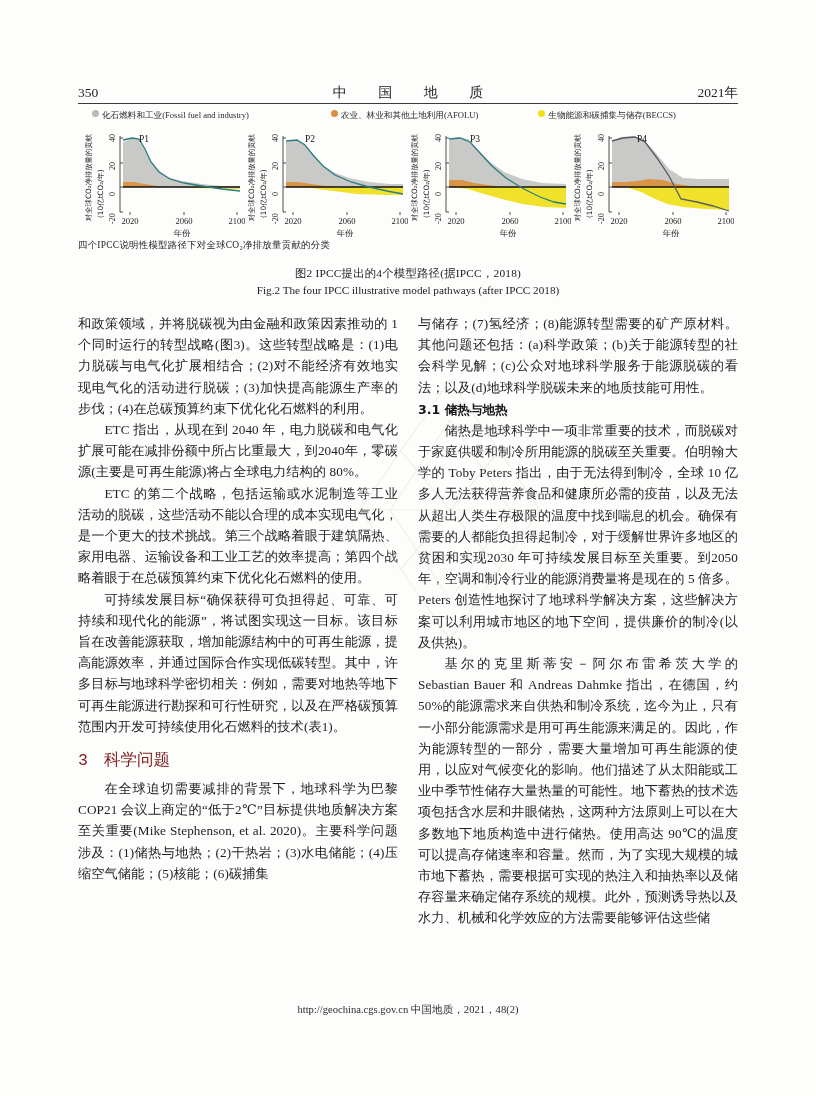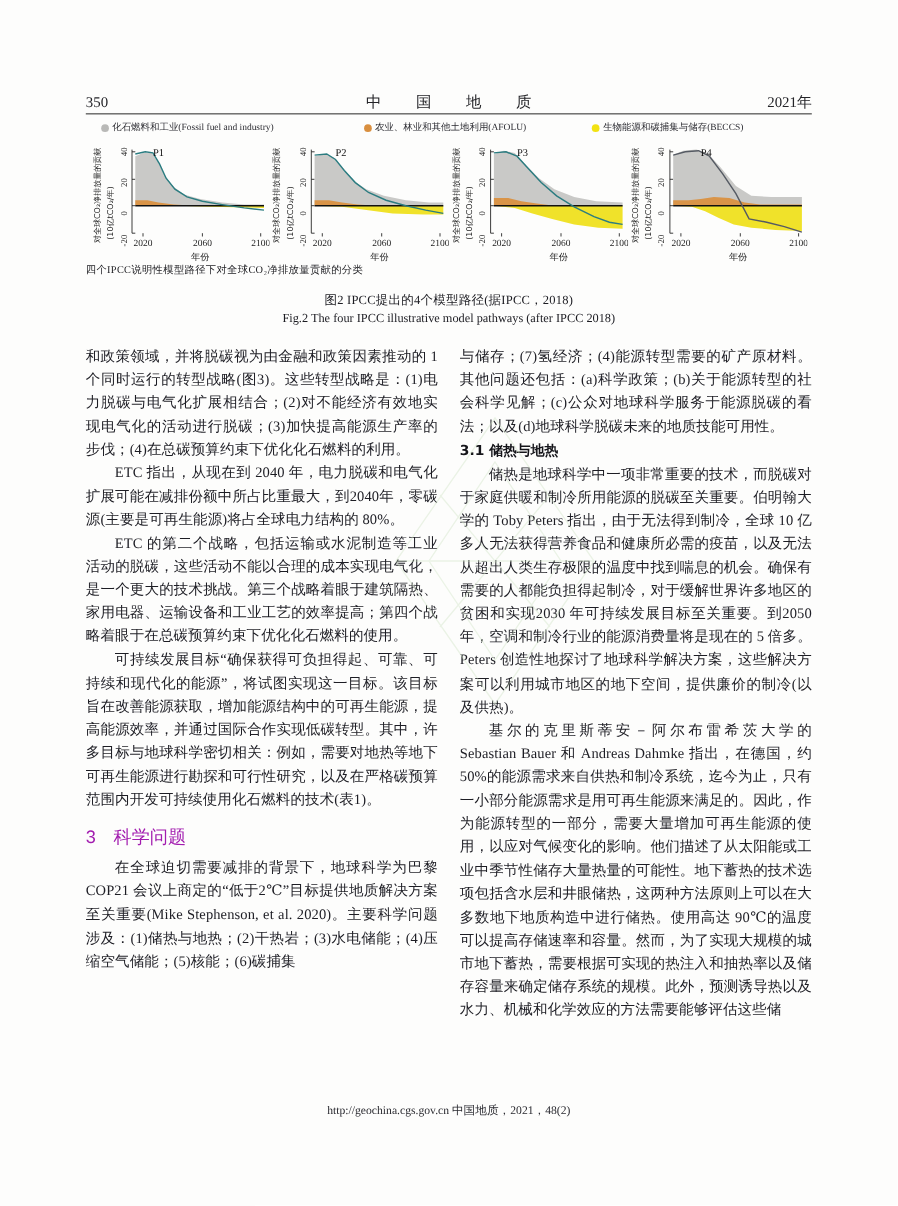--- a/index.html
+++ b/index.html
@@ -56,21 +56,20 @@
   }
   .legend-row {
     display: flex;
     align-items: center;
     font-size: 8.6px;
     color: #2a2a30;
     padding: 2px 0 3px 0;
   }
   .legend-item {
     display: flex;
-    align-items: center;
     white-space: nowrap;
   }
   .legend-item.i0 { margin-left: 14px; }
   .legend-item.i1 { margin-left: 82px; }
   .legend-item.i2 { margin-left: 60px; }
   .legend-dot {
     width: 7px; height: 7px;
     border-radius: 50%;
     margin-right: 3px;
     display: inline-block;
@@ -128,22 +127,22 @@
     text-align: justify;
     text-justify: inter-ideograph;
     color: #1d1d24;
     letter-spacing: 0.1px;
   }
   .col p.indent { text-indent: 2em; }
   .h2 {
     font-size: 16.5px;
     line-height: 30px;
     margin: 9px 0 2px 0;
-    font-family: Liberation Sans, sans-serif;
-    color: #a21caf;
+    font-family: Liberation Mono, monospace;
+    color: #7f1d1d;
   }
   .h2 .num { margin-right: 16px; }
   .h3 {
     font-size: 12.6px;
     line-height: 20px;
     margin: 2px 0 0 0;
     font-weight: bold;
     font-family: "DejaVu Sans", "Liberation Sans", sans-serif;
     color: #15151a;
   }
@@ -351,21 +350,21 @@
       <p class="indent">ETC 指出，从现在到 2040 年，电力脱碳和电气化扩展可能在减排份额中所占比重最大，到2040年，零碳源(主要是可再生能源)将占全球电力结构的 80%。</p>
       <p class="indent">ETC 的第二个战略，包括运输或水泥制造等工业活动的脱碳，这些活动不能以合理的成本实现电气化，是一个更大的技术挑战。第三个战略着眼于建筑隔热、家用电器、运输设备和工业工艺的效率提高；第四个战略着眼于在总碳预算约束下优化化石燃料的使用。</p>
       <p class="indent">可持续发展目标“确保获得可负担得起、可靠、可持续和现代化的能源”，将试图实现这一目标。该目标旨在改善能源获取，增加能源结构中的可再生能源，提高能源效率，并通过国际合作实现低碳转型。其中，许多目标与地球科学密切相关：例如，需要对地热等地下可再生能源进行勘探和可行性研究，以及在严格碳预算范围内开发可持续使用化石燃料的技术(表1)。</p>
       <div class="h2">
         <span class="num">3</span><span>科学问题</span>
       </div>
       <p class="indent">在全球迫切需要减排的背景下，地球科学为巴黎COP21 会议上商定的“低于2℃”目标提供地质解决方案至关重要(Mike Stephenson, et al. 2020)。主要科学问题涉及：(1)储热与地热；(2)干热岩；(3)水电储能；(4)压缩空气储能；(5)核能；(6)碳捕集</p>
     </div>
 
     <div class="col">
-      <p>与储存；(7)氢经济；(4)能源转型需要的矿产原材料。其他问题还包括：(a)科学政策；(b)关于能源转型的社会科学见解；(c)公众对地球科学服务于能源脱碳的看法；以及(d)地球科学脱碳未来的地质技能可用性。</p>
+      <p>与储存；(7)氢经济；(8)能源转型需要的矿产原材料。其他问题还包括：(a)科学政策；(b)关于能源转型的社会科学见解；(c)公众对地球科学服务于能源脱碳的看法；以及(d)地球科学脱碳未来的地质技能可用性。</p>
       <div class="h3">3.1 储热与地热</div>
       <p class="indent">储热是地球科学中一项非常重要的技术，而脱碳对于家庭供暖和制冷所用能源的脱碳至关重要。伯明翰大学的 Toby Peters 指出，由于无法得到制冷，全球 10 亿多人无法获得营养食品和健康所必需的疫苗，以及无法从超出人类生存极限的温度中找到喘息的机会。确保有需要的人都能负担得起制冷，对于缓解世界许多地区的贫困和实现2030 年可持续发展目标至关重要。到2050 年，空调和制冷行业的能源消费量将是现在的 5 倍多。Peters 创造性地探讨了地球科学解决方案，这些解决方案可以利用城市地区的地下空间，提供廉价的制冷(以及供热)。</p>
       <p class="indent">基尔的克里斯蒂安－阿尔布雷希茨大学的 Sebastian Bauer 和 Andreas Dahmke 指出，在德国，约50%的能源需求来自供热和制冷系统，迄今为止，只有一小部分能源需求是用可再生能源来满足的。因此，作为能源转型的一部分，需要大量增加可再生能源的使用，以应对气候变化的影响。他们描述了从太阳能或工业中季节性储存大量热量的可能性。地下蓄热的技术选项包括含水层和井眼储热，这两种方法原则上可以在大多数地下地质构造中进行储热。使用高达 90℃的温度可以提高存储速率和容量。然而，为了实现大规模的城市地下蓄热，需要根据可实现的热注入和抽热率以及储存容量来确定储存系统的规模。此外，预测诱导热以及水力、机械和化学效应的方法需要能够评估这些储</p>
     </div>
 
   </div>
 
   <svg class="watermark" viewBox="0 0 300 340">
     <g fill="none" stroke="#cfe3c4" stroke-width="1.2">
       <path d="M150 20 L240 150 L150 280 L60 150 Z"></path>

